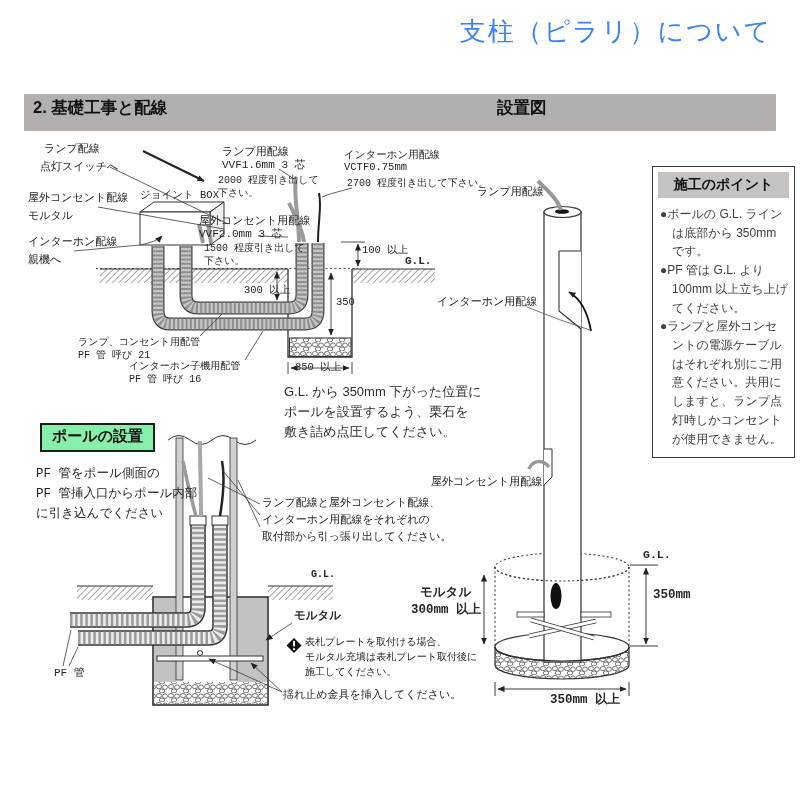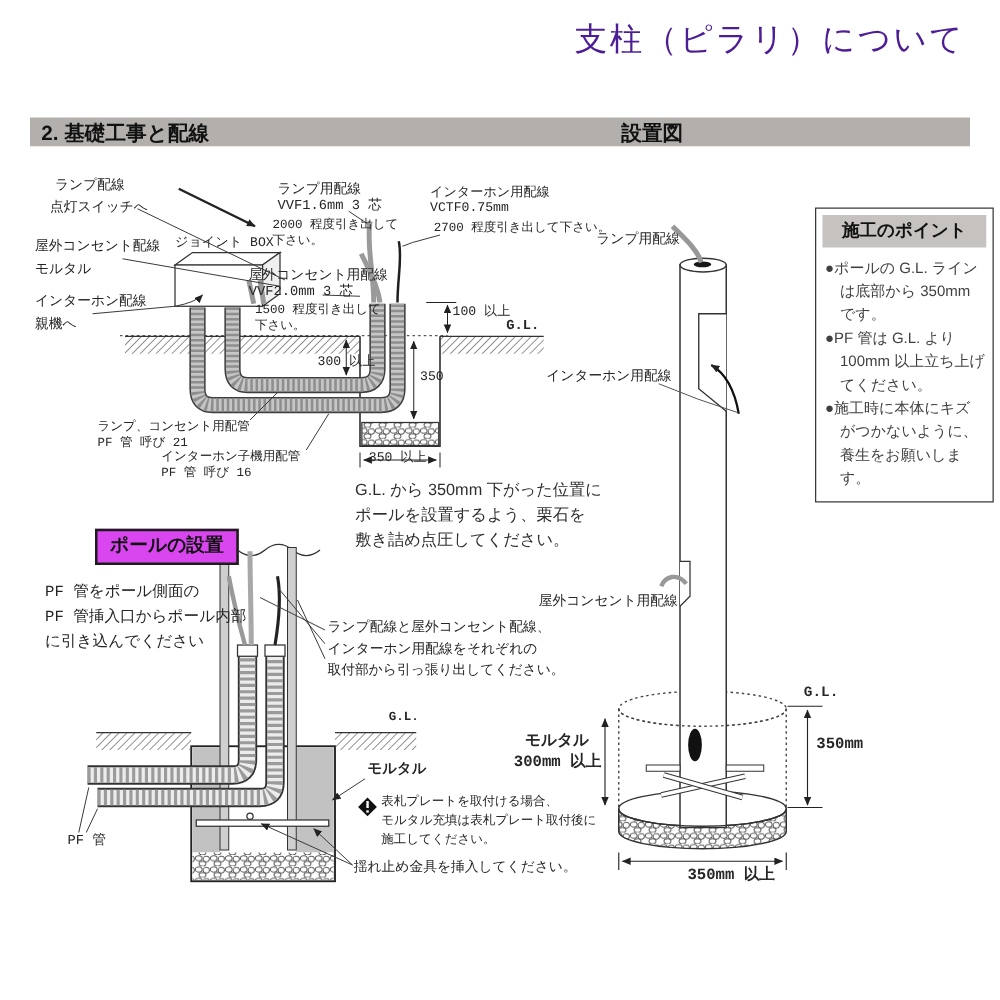--- a/index.html
+++ b/index.html
@@ -2,30 +2,30 @@
 <html><head>
 <meta charset="utf-8">
 <style>
   html,body{margin:0;padding:0;}
   body{width:800px;height:800px;position:relative;background:#fff;overflow:hidden;
        font-family:"Liberation Sans","DejaVu Sans",sans-serif;color:#262626;}
   .lb{position:absolute;white-space:nowrap;font-size:11px;color:#262626;line-height:1.12;font-family:Liberation Mono, monospace;}
   .s10{font-size:10px}.s105{font-size:10.5px}.b{font-weight:bold}
   #page-title{position:absolute;right:28px;top:14px;font-size:26px;color:#8d8d8d;
       letter-spacing:2px;font-weight:500;}
-  #bar{position:absolute;left:24px;top:94px;width:752px;height:23px;background:#b2afac;}
+  #bar{position:absolute;left:24px;top:94px;width:752px;height:37px;background:#b2afac;}
   #bar span{position:absolute;top:0;line-height:27px;font-size:16.5px;font-weight:bold;color:#111;}
   #bar .sec{left:9px;} #bar .dia{left:473px;}
   #points{position:absolute;left:652px;top:166px;width:141px;border:1.3px solid #3a3a3a;background:#fff;}
   #points .ph{margin:5px 5px 5px;background:#c5c2bf;text-align:center;font-size:14px;
       font-weight:bold;padding:4px 0;color:#111;}
   #points .pb{padding:2px 6px 9px 7px;font-size:12px;line-height:1.56;color:#404040;}
   #points .pb p{margin:0;text-indent:-12px;padding-left:12px;}
-  #psHead{position:absolute;left:40px;top:423px;border:2px solid #1c1c1c;background:#d946ef;
-      padding:2px 10px 4px;font-size:15px;font-weight:bold;color:#111;margin-left:36px;}
+  #psHead{position:absolute;left:40px;top:423px;border:2px solid #1c1c1c;background:#86efac;
+      padding:2px 10px 4px;font-size:15px;font-weight:bold;color:#111;}
   .note13{position:absolute;font-size:13px;color:#2e2e2e;white-space:nowrap;}
   svg{position:absolute;left:0;top:0;}
 </style>
 </head>
 <body>
 
 <svg width="800" height="800" viewBox="0 0 800 800">
   <defs>
     <pattern id="hh" width="4.5" height="4.5" patternUnits="userSpaceOnUse" patternTransform="rotate(45)">
       <line x1="0" y1="0" x2="0" y2="4.5" stroke="#4f4f4f" stroke-width="1"></line>
@@ -190,21 +190,21 @@
       <line x1="630" y1="646" x2="658" y2="646"></line>
       <line x1="646" y1="568" x2="646" y2="644" marker-start="url(#ar)" marker-end="url(#ar)"></line>
       <line x1="484" y1="575" x2="484" y2="644" marker-start="url(#ar)" marker-end="url(#ar)"></line>
       <line x1="495" y1="682" x2="495" y2="696"></line>
       <line x1="629" y1="682" x2="629" y2="696"></line>
       <line x1="498" y1="689" x2="626" y2="689" marker-start="url(#ar)" marker-end="url(#ar)"></line>
     </g>
   </g>
 </svg>
 
-<div id="page-title" style="color: #4c1d95;">支柱（ピラリ）について</div>
+<div id="page-title" style="color: #3b82f6;">支柱（ピラリ）について</div>
 
 <div id="bar" style="background: rgb(178, 175, 172);">
   <span class="sec">2. 基礎工事と配線</span>
   <span class="dia">設置図</span>
 </div>
 
 <div class="lb" style="left:44px;top:143px">ランプ配線</div>
 <div class="lb" style="left:40px;top:161px">点灯スイッチへ</div>
 <div class="lb" style="left:28px;top:192px">屋外コンセント配線</div>
 <div class="lb" style="left:28px;top:210px">モルタル</div>
@@ -217,21 +217,21 @@
 <div class="lb s10" style="left:218px;top:188px">下さい。</div>
 <div class="lb s105" style="left:344px;top:150px">インターホン用配線</div>
 <div class="lb s105" style="left:344px;top:162px">VCTF0.75mm</div>
 <div class="lb s10" style="left:347px;top:178px">2700 程度引き出して下さい。</div>
 <div class="lb" style="left:199px;top:215px">屋外コンセント用配線</div>
 <div class="lb" style="left:199px;top:228px">VVF2.0mm 3 芯</div>
 <div class="lb s10" style="left:204px;top:243px">1500 程度引き出して</div>
 <div class="lb s10" style="left:204px;top:256px">下さい。</div>
 <div class="lb s105" style="left:362px;top:245px">100 以上</div>
 <div class="lb b" style="left:405px;top:255px">G.L.</div>
-<div class="lb s105" style="left:254px;top:285px">300 以上</div>
+<div class="lb s105" style="left:244px;top:285px">300 以上</div>
 <div class="lb s105" style="left:336px;top:297px">350</div>
 <div class="lb s105" style="left:295px;top:362px">350 以上</div>
 <div class="lb s10" style="left:78px;top:337px">ランプ、コンセント用配管</div>
 <div class="lb s10" style="left:78px;top:350px">PF 管 呼び 21</div>
 <div class="lb s10" style="left:129px;top:361px">インターホン子機用配管</div>
 <div class="lb s10" style="left:129px;top:374px">PF 管 呼び 16</div>
 <div class="note13" style="left:284px;top:383px">G.L. から 350mm 下がった位置に</div>
 <div class="note13" style="left:284px;top:403px">ポールを設置するよう、栗石を</div>
 <div class="note13" style="left:284px;top:423px">敷き詰め点圧してください。</div>
 
@@ -257,15 +257,15 @@
 <div class="lb b" style="left:411px;top:603px;font-size:12.5px">300mm 以上</div>
 <div class="lb b" style="left:643px;top:549px;font-size:11.5px">G.L.</div>
 <div class="lb b" style="left:653px;top:588px;font-size:12.5px">350mm</div>
 <div class="lb b" style="left:505px;top:693px;width:115px;text-align:right;font-size:12.5px">350mm 以上</div>
 
 <div id="points">
   <div class="ph" style="background: rgb(197, 194, 191);">施工のポイント</div>
   <div class="pb">
     <p>●ポールの G.L. ラインは底部から 350mm です。</p>
     <p>●PF 管は G.L. より 100mm 以上立ち上げてください。</p>
-    <p>●施工時に本体にキズがつかないように、養生をお願いします。</p>
+    <p>●ランプと屋外コンセントの電源ケーブルはそれぞれ別にご用意ください。共用にしますと、ランプ点灯時しかコンセントが使用できません。</p>
   </div>
 </div>
 
 </body></html>

